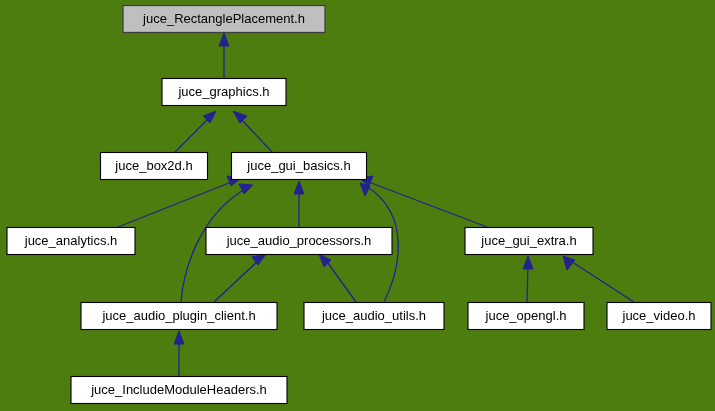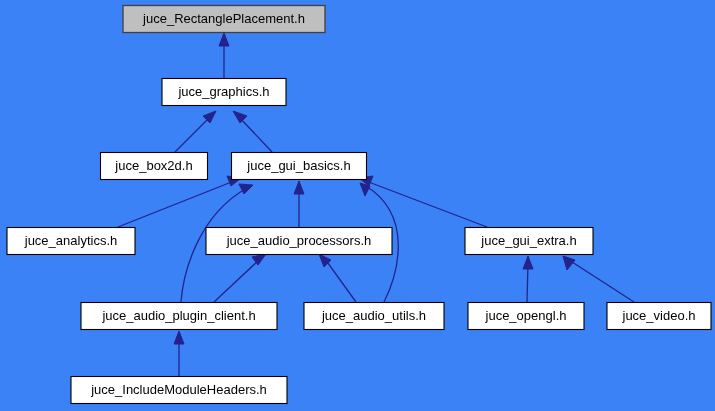--- a/index.html
+++ b/index.html
@@ -4,21 +4,21 @@
 <style>
   html, body {
     margin: 0;
     padding: 0;
     background: #ffffff;
   }
   #canvas {
     position: relative;
     width: 715px;
     height: 411px;
-    background: #3b82f6;
+    background: #4d7c0f;
     font-family: "Liberation Sans", sans-serif;
     overflow: hidden;
   }
   svg#graph {
     position: absolute;
     left: 0;
     top: 0;
     width: 715px;
     height: 411px;
   }

